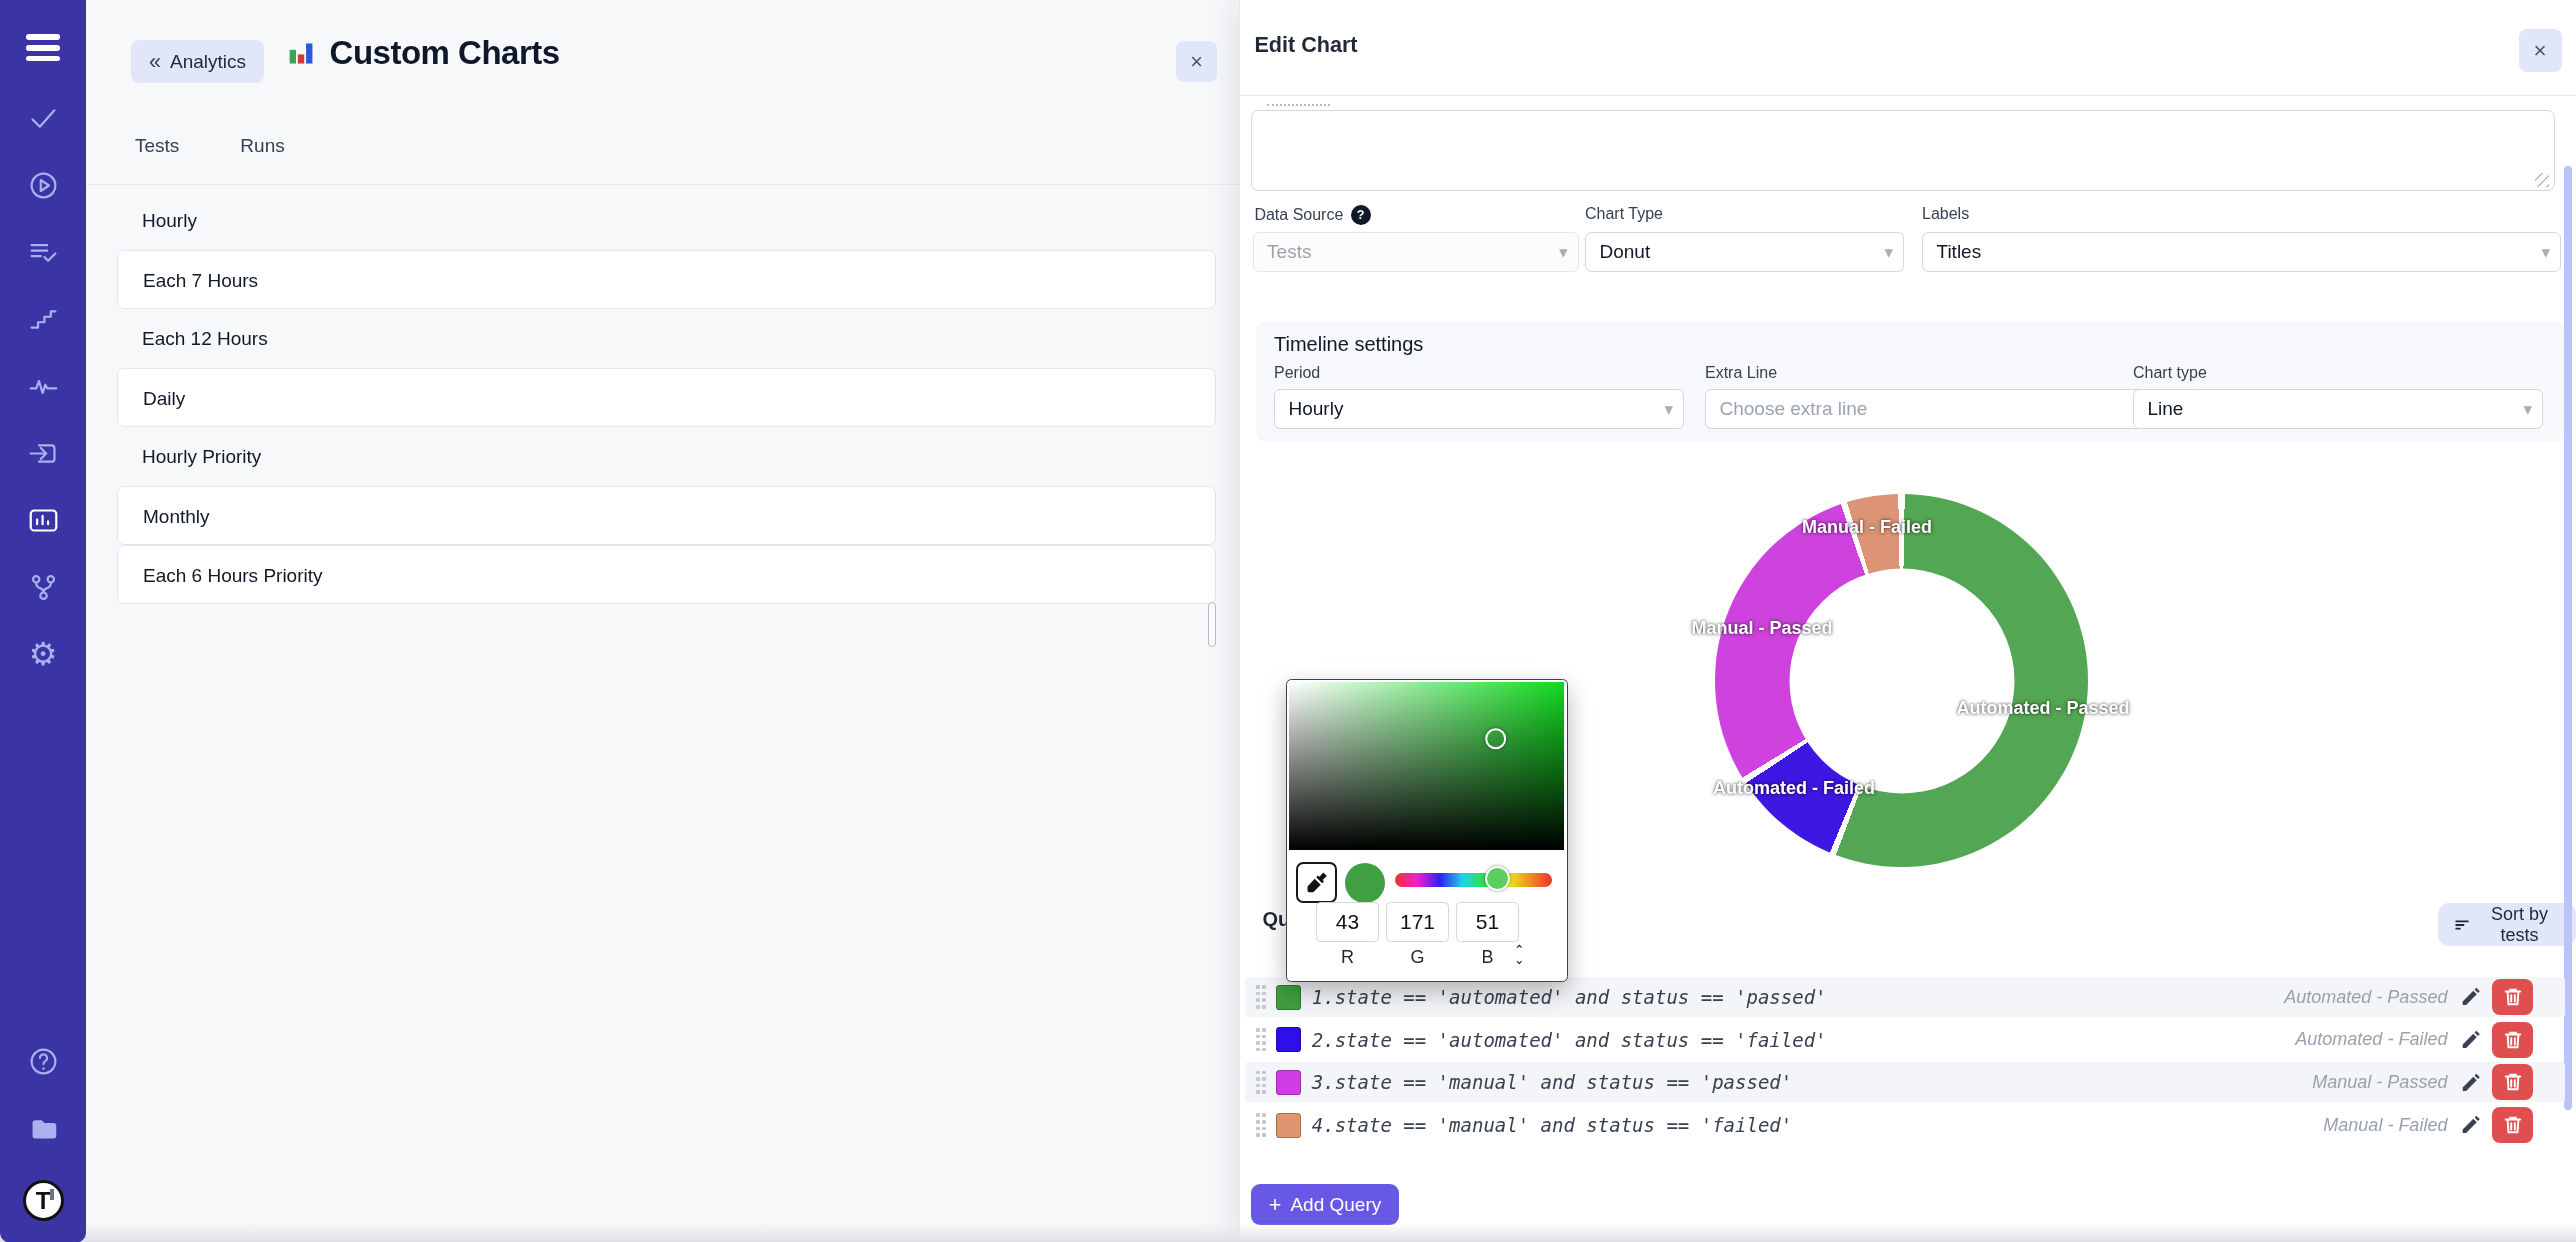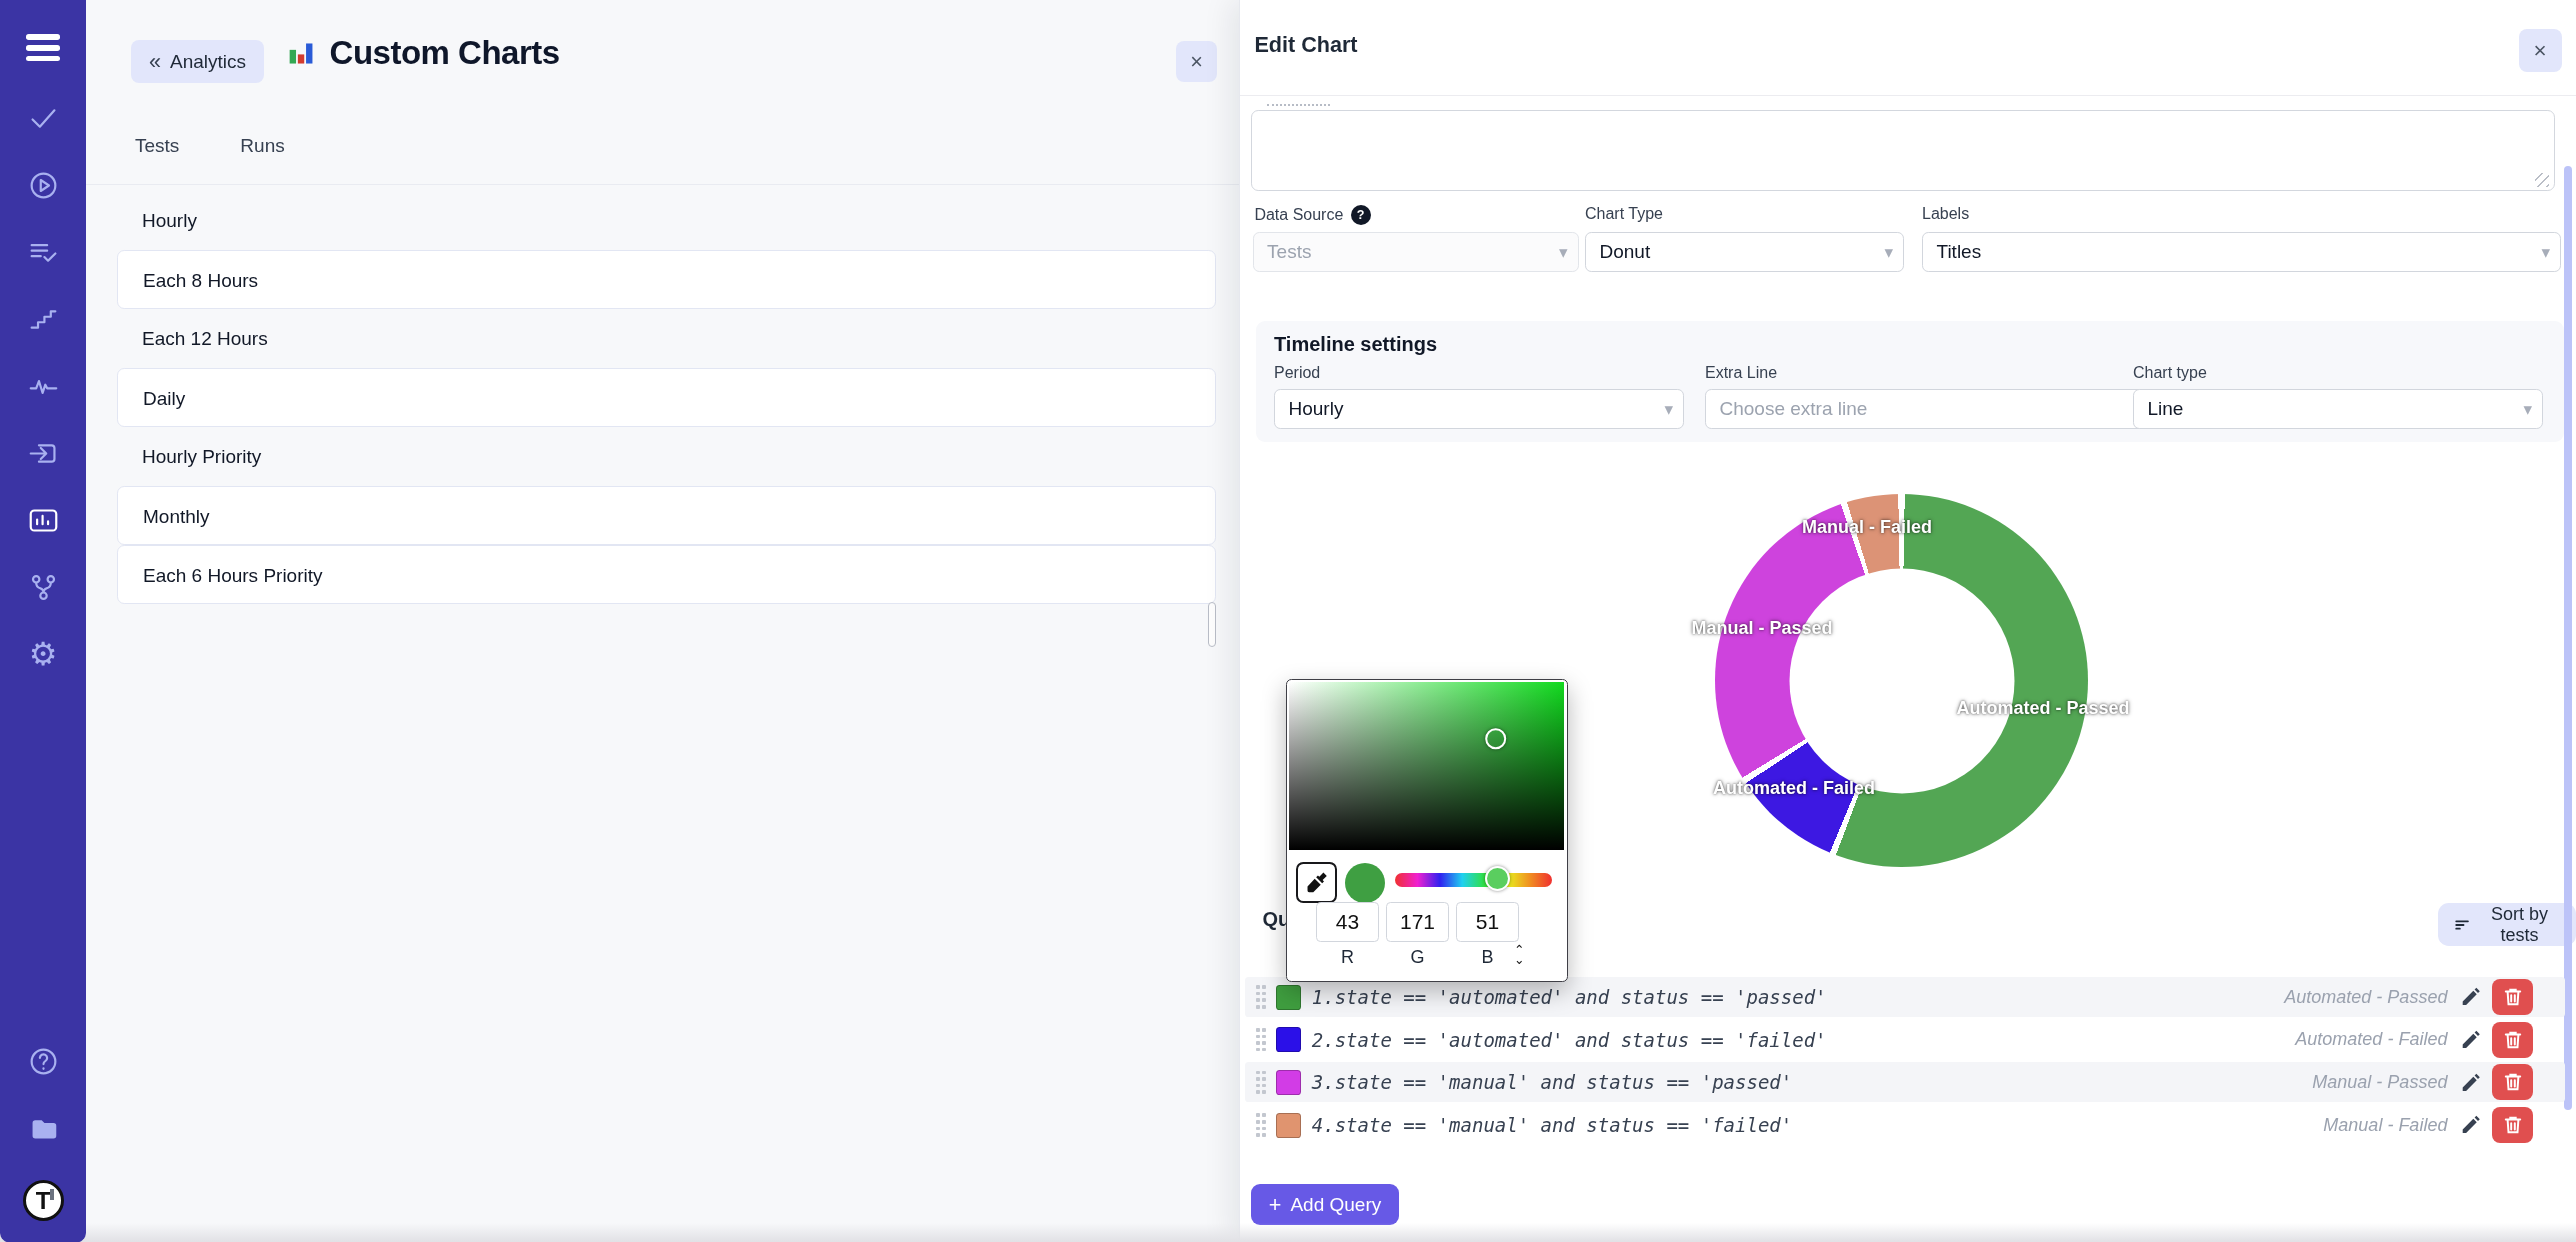--- a/index.html
+++ b/index.html
@@ -57,21 +57,21 @@
   .fld-label { position:absolute; font-size:16px; color:#374151; display:flex; align-items:center; gap:7.2px; }
   .help-dot { width:20px; height:20px; border-radius:50%; background:#111827; color:#fff; font-size:12.6px; font-weight:700;
               display:inline-flex; align-items:center; justify-content:center; cursor:pointer; }
   .select { position:absolute; height:40px; background:#fff; border:0.9px solid #d2d6dd; border-radius:6.3px;
             font-size:19px; color:#111827; display:flex; align-items:center; padding:0 31px 0 13.5px; cursor:pointer; }
   .select .arrow { position:absolute; right:10px; top:50%; transform:translateY(-50%); color:#a7adb9; font-size:17px; }
   .select.disabled { background:#fbfbfc; color:#9ca3af; border-color:#e2e5ea; cursor:default; }
   .select.placeholder { color:#9ca3af; }
 
   .timeline-card { position:absolute; left:16px; top:321px; width:1308px; height:121px; background:#f7f8fb; border-radius:9px; }
-  .tl-heading { position:absolute; left:18px; top:11.7px; font-size:20px; font-weight:700; color:#111827; }
+  .tl-heading { position:absolute; left:18px; top:11.7px; font-size:20px; font-weight:400; color:#111827; }
 
   
   .donut { position:absolute; left:475px; top:494px; width:373px; height:373px; border-radius:50%; }
   .donut-hole { position:absolute; left:50%; top:50%; width:225px; height:225px; border-radius:50%; background:#fff;
                 transform:translate(-50%,-50%); }
   .donut-label { position:absolute; transform:translate(-50%,-50%); color:#fff; font-weight:700; font-size:18px;
                  white-space:nowrap; text-shadow:0 0.9px 2.7px rgba(0,0,0,.65), 0 0 5.4px rgba(0,0,0,.3); pointer-events:none; }
   .dl-1 { left:152px; top:33px; } .dl-2 { left:47px; top:134px; } .dl-3 { left:328px; top:214px; } .dl-4 { left:79px; top:294px; }
 
   .queries-heading { position:absolute; left:22.5px; top:908px; font-size:20px; font-weight:600; color:#1f2937; z-index:5; }
@@ -225,21 +225,21 @@
     </button>
 
     <div class="tabs">
       <span class="tab">Tests</span>
       <span class="tab">Runs</span>
     </div>
     <div class="lp-divider"></div>
 
     <div class="chart-list">
       <div class="chart-row">Hourly</div>
-      <div class="chart-row card">Each 8 Hours</div>
+      <div class="chart-row card">Each 7 Hours</div>
       <div class="chart-row">Each 12 Hours</div>
       <div class="chart-row card">Daily</div>
       <div class="chart-row">Hourly Priority</div>
       <div class="chart-row card">Monthly</div>
       <div class="chart-row card">Each 6 Hours Priority</div>
     </div>
     <div class="lp-scrollthumb"></div>
   </section>
 
   <aside class="drawer">

